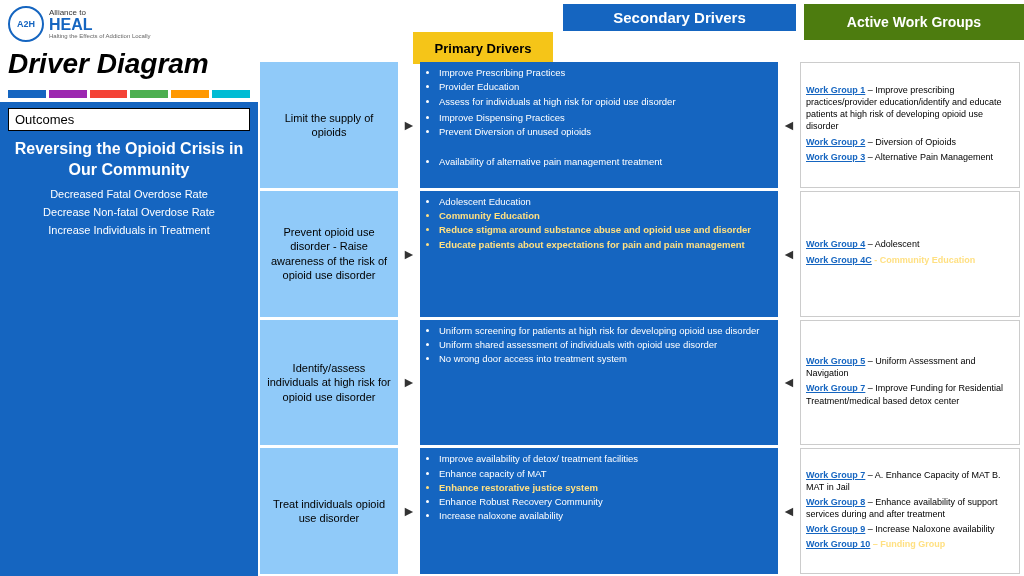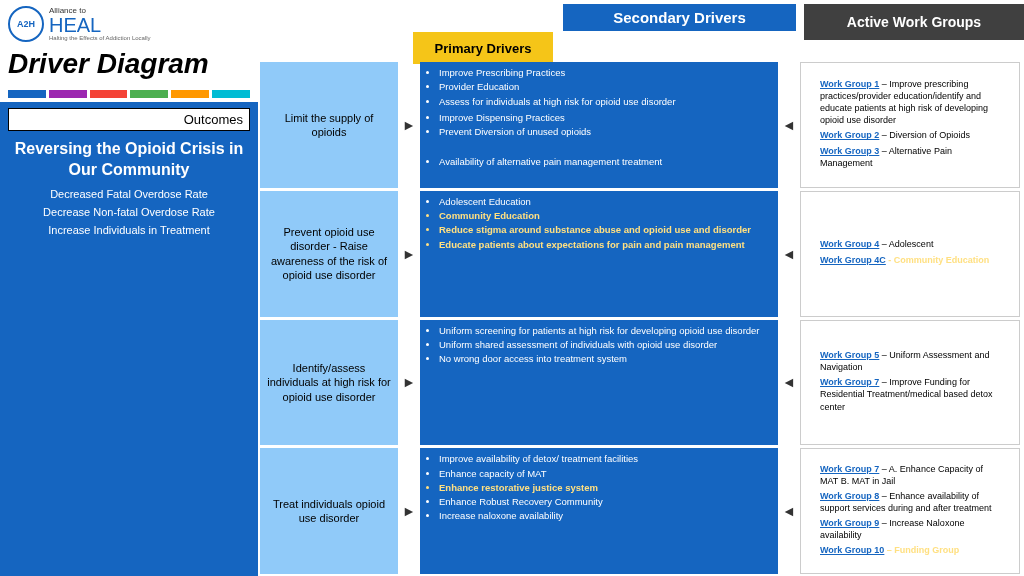--- a/index.html
+++ b/index.html
@@ -50,21 +50,21 @@
       color: #1565c0;
       flex-shrink: 0;
       margin-right: 5px;
     }
 
     .logo-text {
       display: flex;
       flex-direction: column;
     }
     .logo-text .alliance-to { font-size: 8px; color: #333; }
-    .logo-text .heal { font-size: 20px; font-weight: normal; color: #1565c0; line-height: 1; }
+    .logo-text .heal { font-size: 16px; font-weight: bold; color: #1565c0; line-height: 1; }
     .logo-text .tagline { font-size: 6px; color: #666; line-height: 1.2; }
 
     .title-area {
       background: #fff;
       padding: 2px 8px 6px 8px;
       display: flex;
       align-items: center;
     }
 
     .driver-diagram-title {
@@ -83,21 +83,21 @@
 
     .color-bar-item {
       height: 8px;
       flex: 1;
     }
 
     .outcomes-label-box {
       margin: 6px 8px 4px 8px;
       background: #fff;
       border: 1px solid #000;
-      text-align: right;
+      text-align: left;
       padding: 3px 6px;
       font-size: 13px;
       font-weight: normal;
       color: #000;
     }
 
     .outcome-main {
       margin: 4px 8px;
       color: #fff;
       font-size: 16px;
@@ -166,21 +166,21 @@
       text-align: center;
       flex: 1;
       height: 27px;
       display: flex;
       align-items: center;
       justify-content: center;
       margin-left: 10px;
     }
 
     .active-wg-header-box {
-      background: #404040;
+      background: #4d7c0f;
       color: #fff;
       font-weight: bold;
       font-size: 14px;
       padding: 6px 10px;
       text-align: center;
       width: 220px;
       flex-shrink: 0;
       height: 36px;
       display: flex;
       align-items: center;
@@ -251,21 +251,21 @@
       color: #ffe082;
       font-weight: bold;
     }
 
     .wg-cell {
       width: 220px;
       flex-shrink: 0;
       background: #fff;
       border: 1px solid #ccc;
       font-size: 9px;
-      padding: 3px 19px;
+      padding: 3px 5px;
       display: flex;
       flex-direction: column;
       justify-content: center;
       line-height: 1.35;
     }
 
     .wg-link {
       color: #1565c0;
       text-decoration: underline;
       font-weight: bold;

